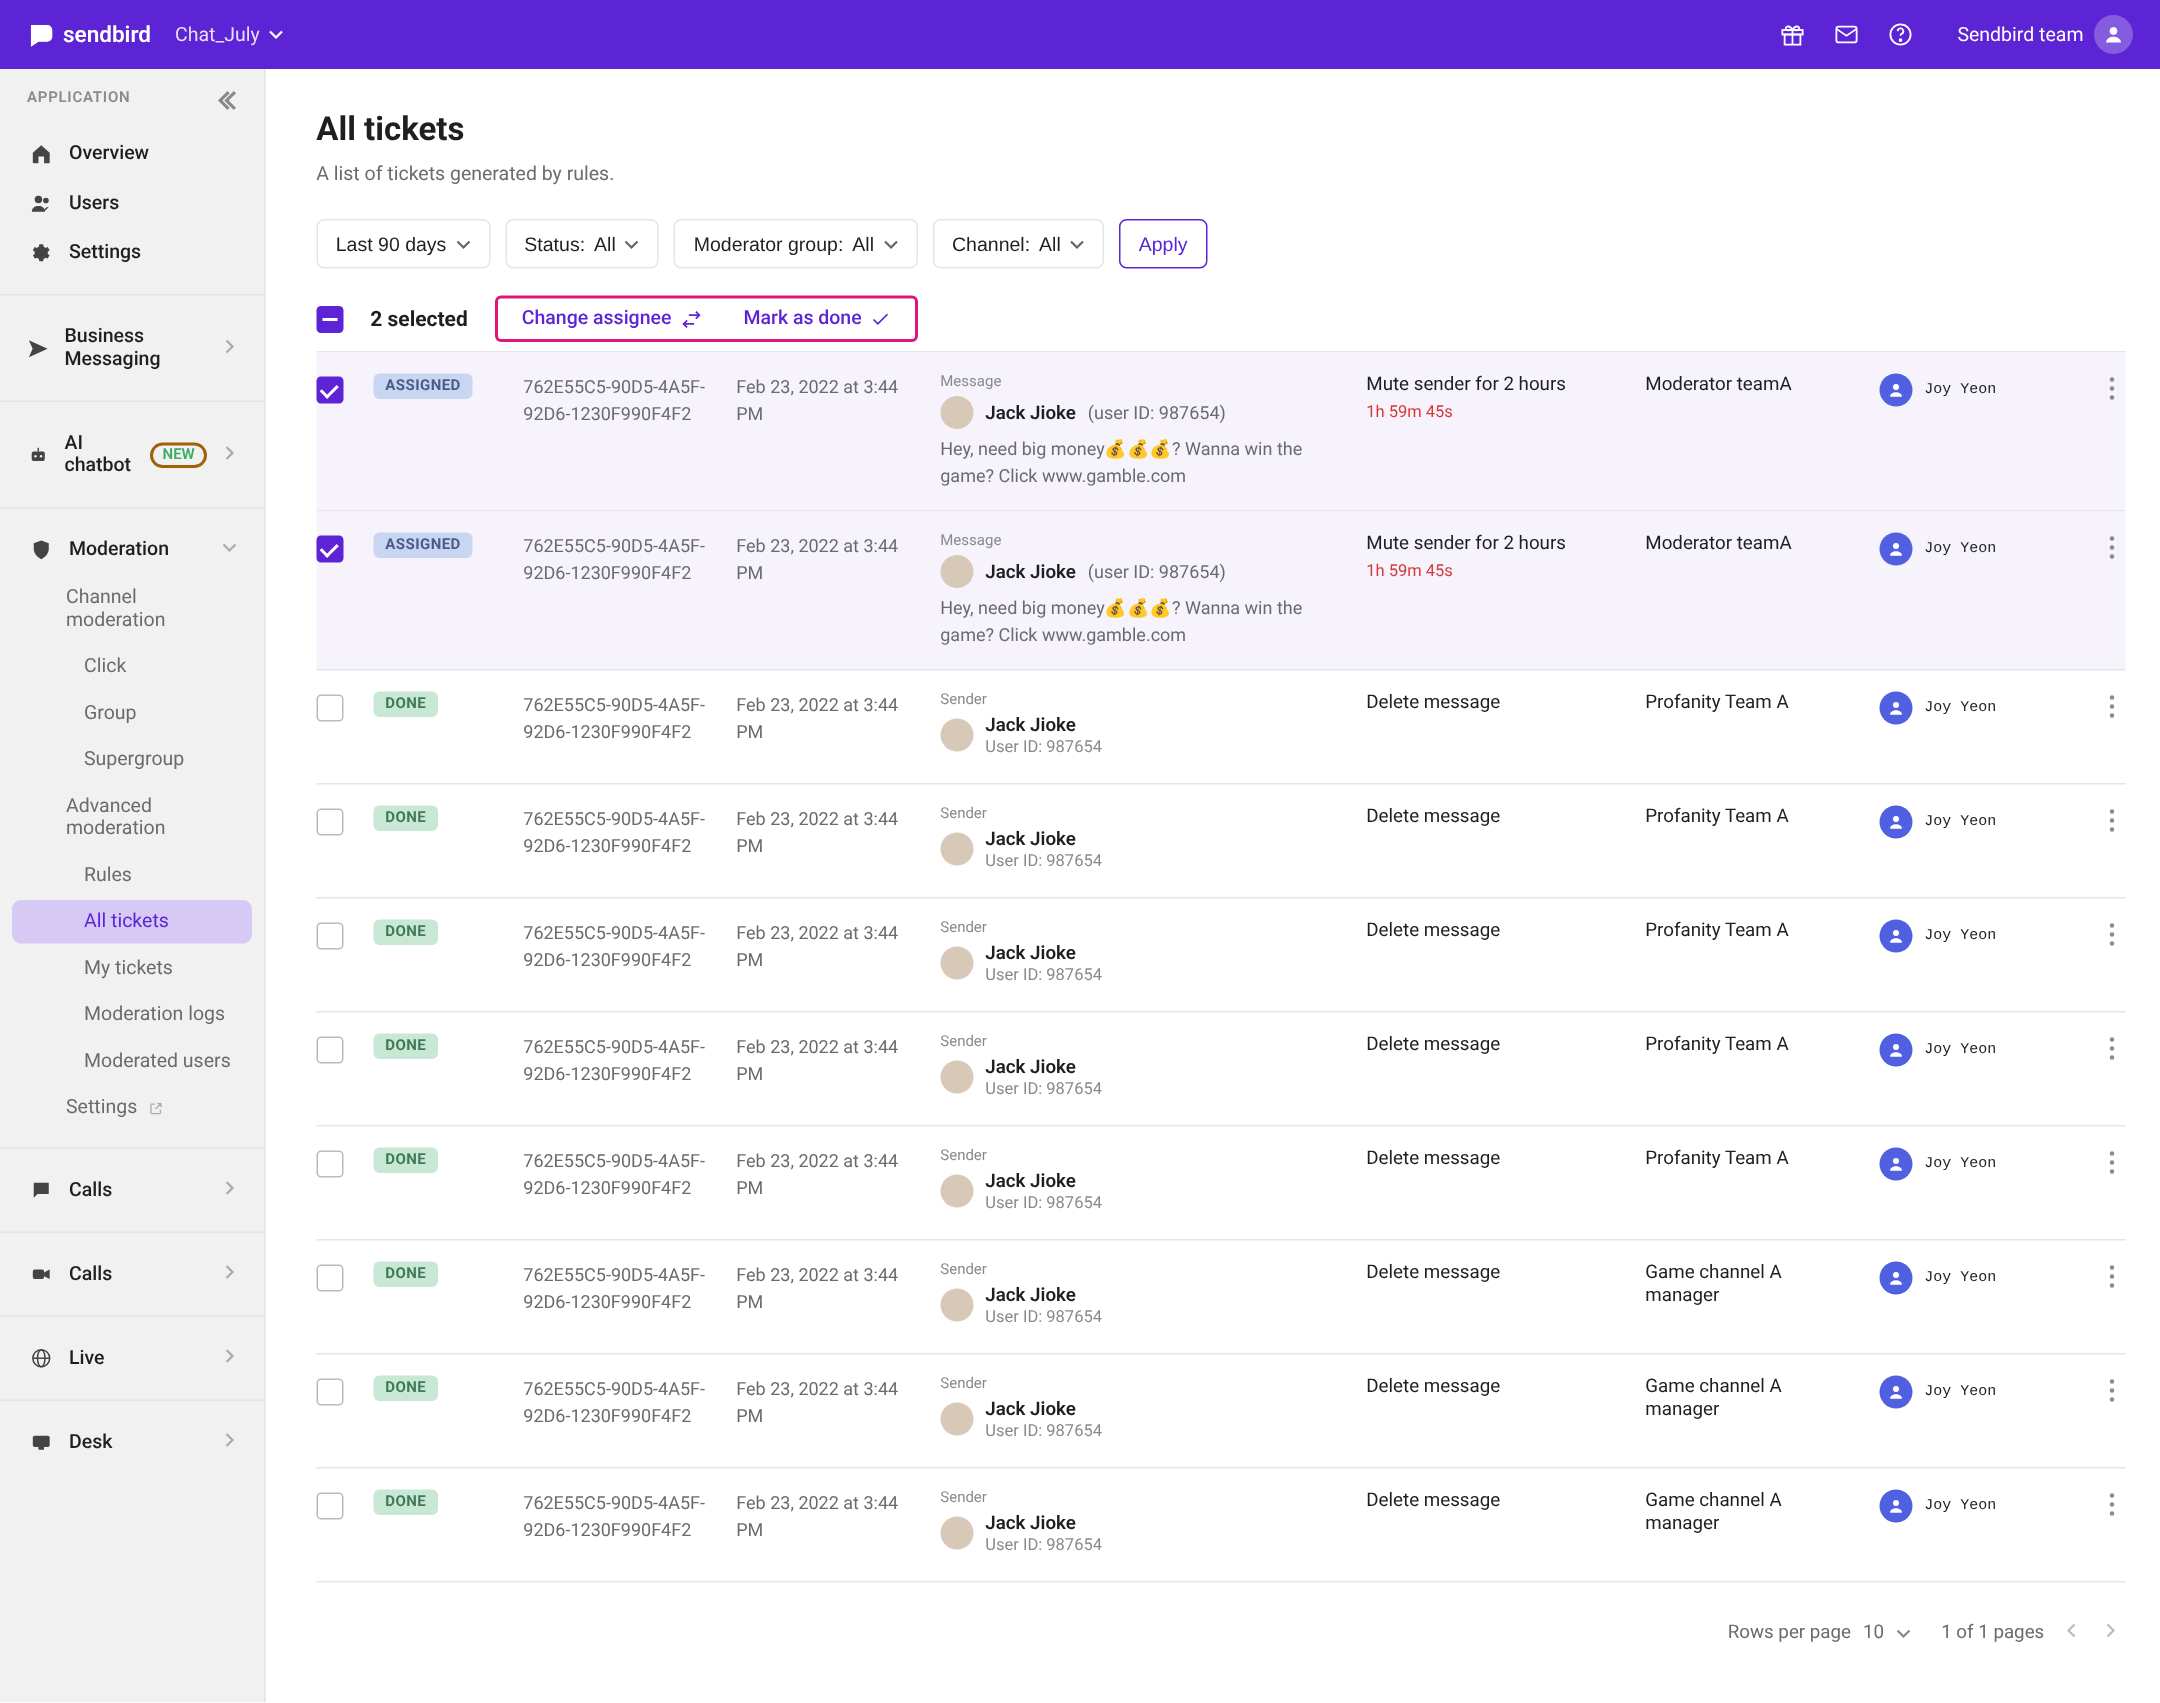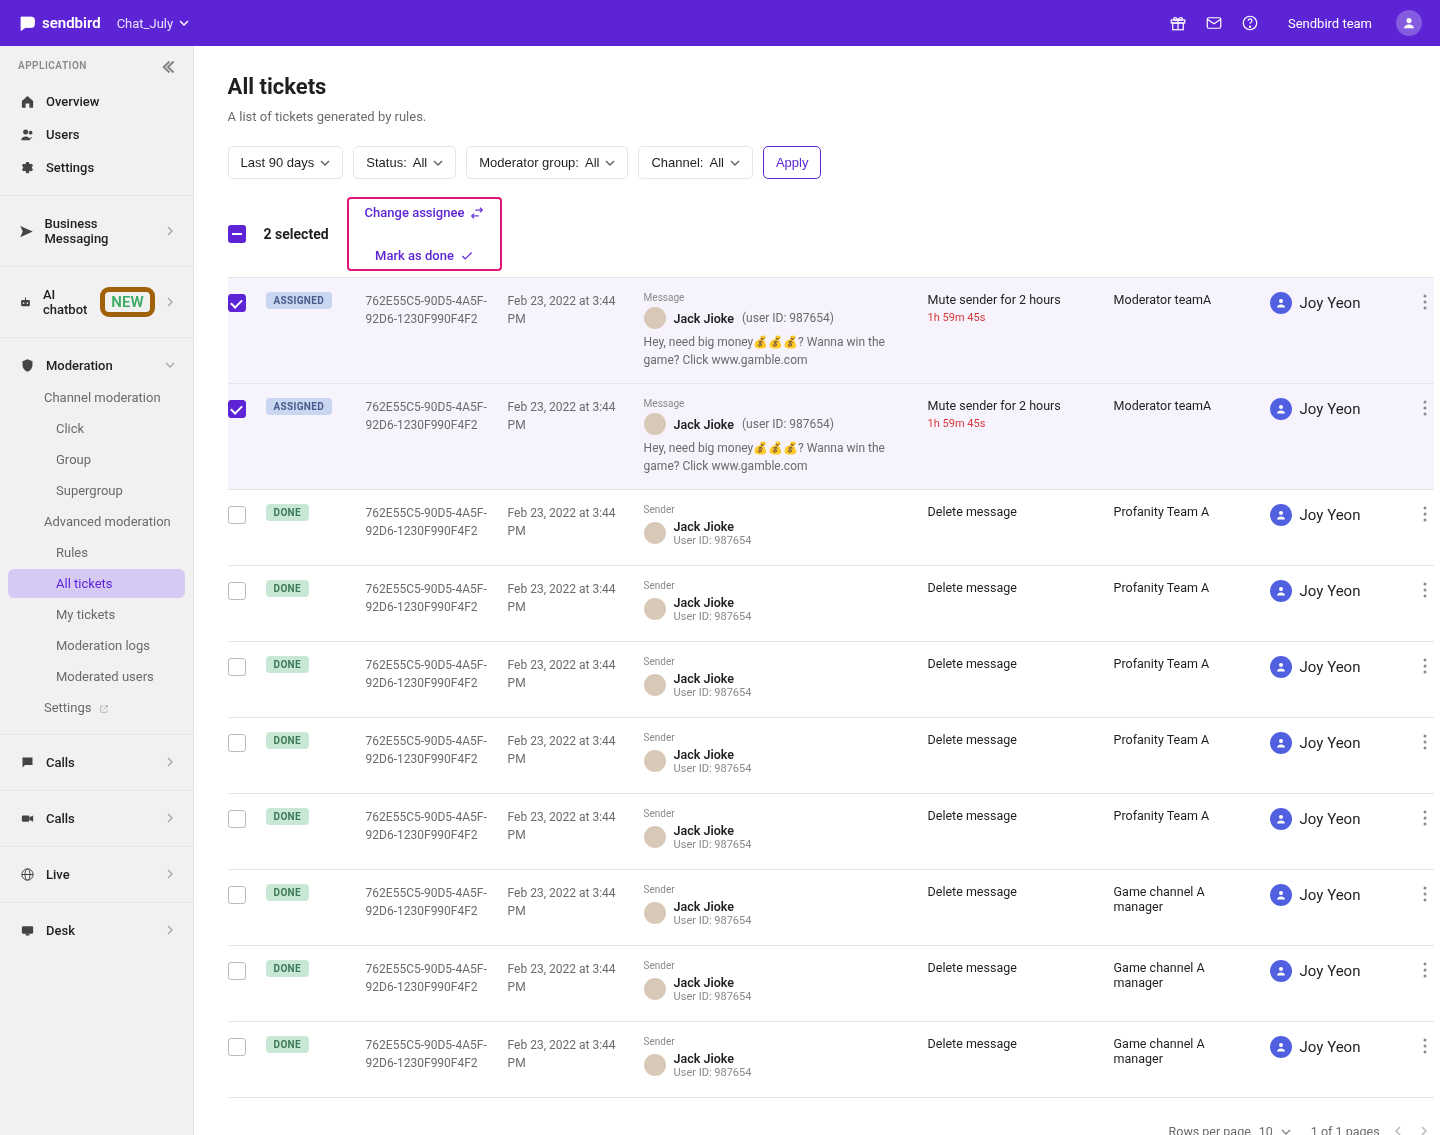--- a/index.html
+++ b/index.html
@@ -27,33 +27,33 @@
   .app{width:1440px;min-height:1135px;display:flex;flex-direction:column;}
 
   
   .header{height:46px;background:var(--purple);color:#fff;display:flex;align-items:center;padding:0 18px;gap:16px;}
   .logo{display:flex;align-items:center;gap:6px;font-weight:600;font-size:15px;}
   .logo svg{fill:#fff;}
   .app-switch{display:flex;align-items:center;gap:6px;font-size:13px;color:#e8e0fb;cursor:pointer;}
   .header-spacer{flex:1;}
   .header-icon{width:20px;height:20px;display:flex;align-items:center;justify-content:center;cursor:pointer;}
   .header svg{stroke:#fff;}
-  .team{display:flex;align-items:center;gap:24px;font-size:13px;margin-left:12px;}
+  .team{display:flex;align-items:center;gap:7px;font-size:13px;margin-left:12px;}
   .team-avatar{width:26px;height:26px;border-radius:50%;background:rgba(255,255,255,0.25);display:flex;align-items:center;justify-content:center;}
 
   
   .shell{flex:1;display:flex;}
   .sidebar{width:201px;background:var(--bg-grey);border-right:1px solid var(--border);padding:14px 0 20px;display:flex;flex-direction:column;gap:2px;}
   .side-heading{display:flex;align-items:flex-start;justify-content:space-between;padding:0 18px 8px;font-size:10px;letter-spacing:0.5px;color:var(--text-light);font-weight:600;}
   .side-heading .collapse{cursor:pointer;}
   .side-item{display:flex;align-items:center;gap:10px;padding:8px 18px;color:var(--text);cursor:pointer;font-size:13px;}
   .side-item.top{font-weight:500;}
   .side-item .icon{width:18px;display:flex;justify-content:center;color:#444;}
   .side-item .chev{margin-left:auto;color:var(--text-light);}
-  .side-item .new{font-size:15px;color:#3cab64;border:5px solid #a16207;border-radius:9px;padding:1px 6px;font-weight:600;}
+  .side-item .new{font-size:10px;color:#3cab64;border:2px solid #a16207;border-radius:9px;padding:1px 6px;font-weight:600;}
   .side-sub{padding:7px 18px 7px 44px;color:var(--text-muted);cursor:pointer;font-size:13px;}
   .side-sub-2{padding:7px 18px 7px 56px;color:var(--text-muted);cursor:pointer;font-size:13px;}
   .side-sub-2.active{background:var(--purple-mid);color:var(--purple);border-radius:6px;margin:0 8px;padding-left:48px;}
   .side-sep{height:1px;background:var(--border);margin:10px 0;}
 
   
   .main{flex:1;padding:28px 34px;display:flex;flex-direction:column;}
   .page-title{font-size:22px;font-weight:700;margin:0 0 10px;}
   .page-desc{color:var(--text-muted);font-size:13px;margin:0 0 22px;}
 
@@ -61,21 +61,21 @@
   .filter-btn{border:1px solid var(--border);background:#fff;border-radius:5px;padding:8px 12px;font-size:13px;display:flex;align-items:center;gap:6px;cursor:pointer;color:var(--text);}
   .filter-btn .label{color:var(--text);}
   .filter-btn .val{color:var(--text);}
   .filter-btn.apply{border-color:var(--purple);color:var(--purple);font-weight:500;}
   .chev-down{width:10px;height:10px;}
 
   .bulk-bar{display:flex;align-items:center;gap:18px;margin-bottom:6px;}
   .mixed-check{width:18px;height:18px;border-radius:3px;background:var(--purple);display:flex;align-items:center;justify-content:center;cursor:pointer;}
   .mixed-check .dash{width:10px;height:2px;background:#fff;}
   .sel-count{font-weight:700;font-size:14px;}
-  .bulk-actions{border:2px solid var(--highlight);border-radius:4px;padding:6px 16px;display:flex;gap:28px;align-items:center;flex-direction:column;}
+  .bulk-actions{border:2px solid var(--highlight);border-radius:4px;padding:6px 16px;display:flex;gap:28px;align-items:center;}
   .bulk-link{color:var(--purple);font-size:13px;font-weight:500;display:flex;align-items:center;gap:6px;cursor:pointer;}
 
   
   .table{border-top:1px solid var(--border);}
   .row{display:flex;align-items:flex-start;padding:14px 0;border-bottom:1px solid var(--border);gap:16px;}
   .row.selected{background:var(--row-selected);}
   .cell-check{width:22px;padding-top:2px;}
   .checkbox{width:18px;height:18px;border:1.5px solid #bbb;border-radius:3px;background:#fff;cursor:pointer;display:flex;align-items:center;justify-content:center;}
   .checkbox.checked{background:var(--purple);border-color:var(--purple);}
   .checkbox.checked::after{content:"";width:5px;height:9px;border:solid #fff;border-width:0 2px 2px 0;transform:rotate(45deg);margin-top:-2px;}
@@ -89,21 +89,21 @@
   .msg-label{font-size:10px;color:var(--text-light);margin-bottom:4px;}
   .msg-user-row{display:flex;align-items:center;gap:8px;margin-bottom:4px;}
   .user-avatar{width:22px;height:22px;border-radius:50%;background:#d8c8b8;flex:none;}
   .user-name{font-weight:600;font-size:12.5px;}
   .user-id{font-size:12px;color:var(--text-muted);}
   .user-id-sub{font-size:11px;color:var(--text-light);padding-left:30px;text-align:center;}
   .msg-body{font-size:12px;color:var(--text-muted);line-height:1.5;}
   .cell-action{width:170px;font-size:12.5px;color:var(--text);}
   .cell-action .timer{color:var(--red);font-size:11px;margin-top:4px;}
   .cell-group{width:140px;font-size:12.5px;color:var(--text);}
-  .cell-assignee{width:130px;display:flex;align-items:center;gap:8px;font-size:15px;}
+  .cell-assignee{width:130px;display:flex;align-items:center;gap:8px;font-size:10px;font-family:Liberation Mono, monospace;}
   .assignee-avatar{width:22px;height:22px;border-radius:50%;background:var(--avatar-blue);display:flex;align-items:center;justify-content:center;flex:none;}
   .assignee-avatar svg{fill:#fff;}
   .cell-menu{width:18px;cursor:pointer;color:var(--text-light);margin-left:auto;display:flex;justify-content:center;padding-top:2px;}
 
   
   .tfoot{display:flex;justify-content:flex-end;align-items:center;gap:20px;padding:26px 6px 10px;color:var(--text-muted);font-size:12.5px;}
   .tfoot .rpp{display:flex;align-items:center;gap:8px;}
   .tfoot .pager{display:flex;align-items:flex-start;gap:14px;}
   .tfoot .pg-arrow{cursor:pointer;color:var(--text-light);}
 </style>

